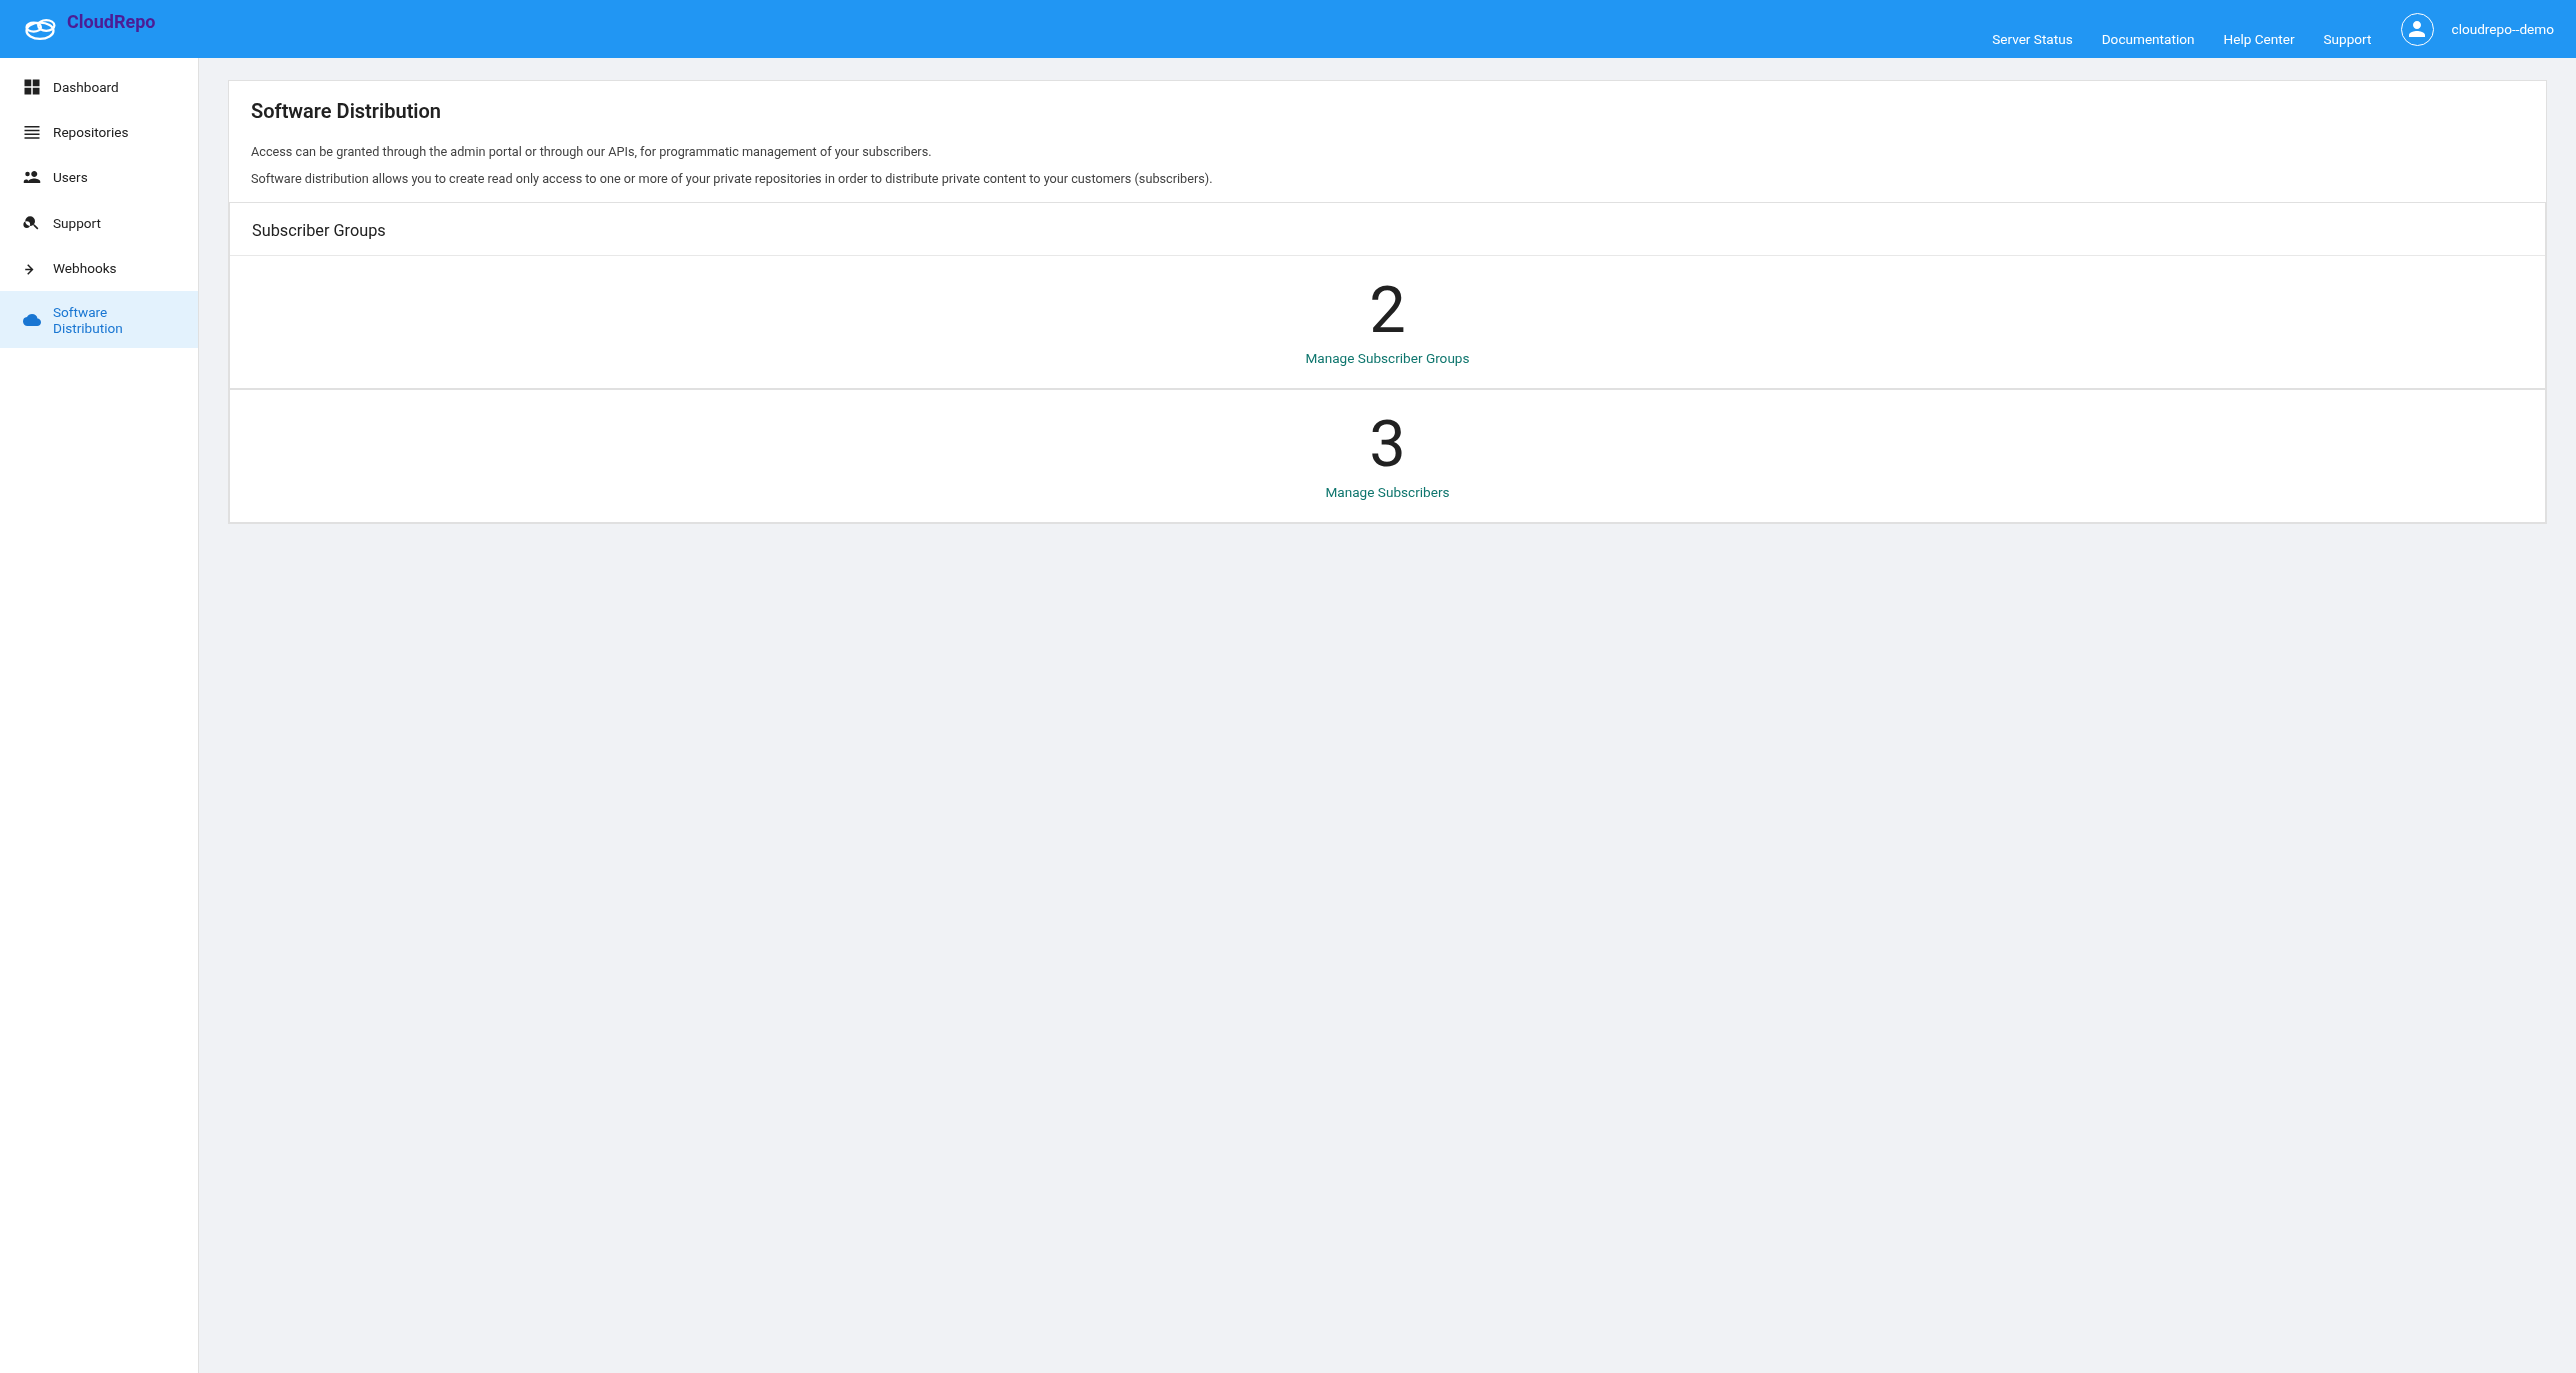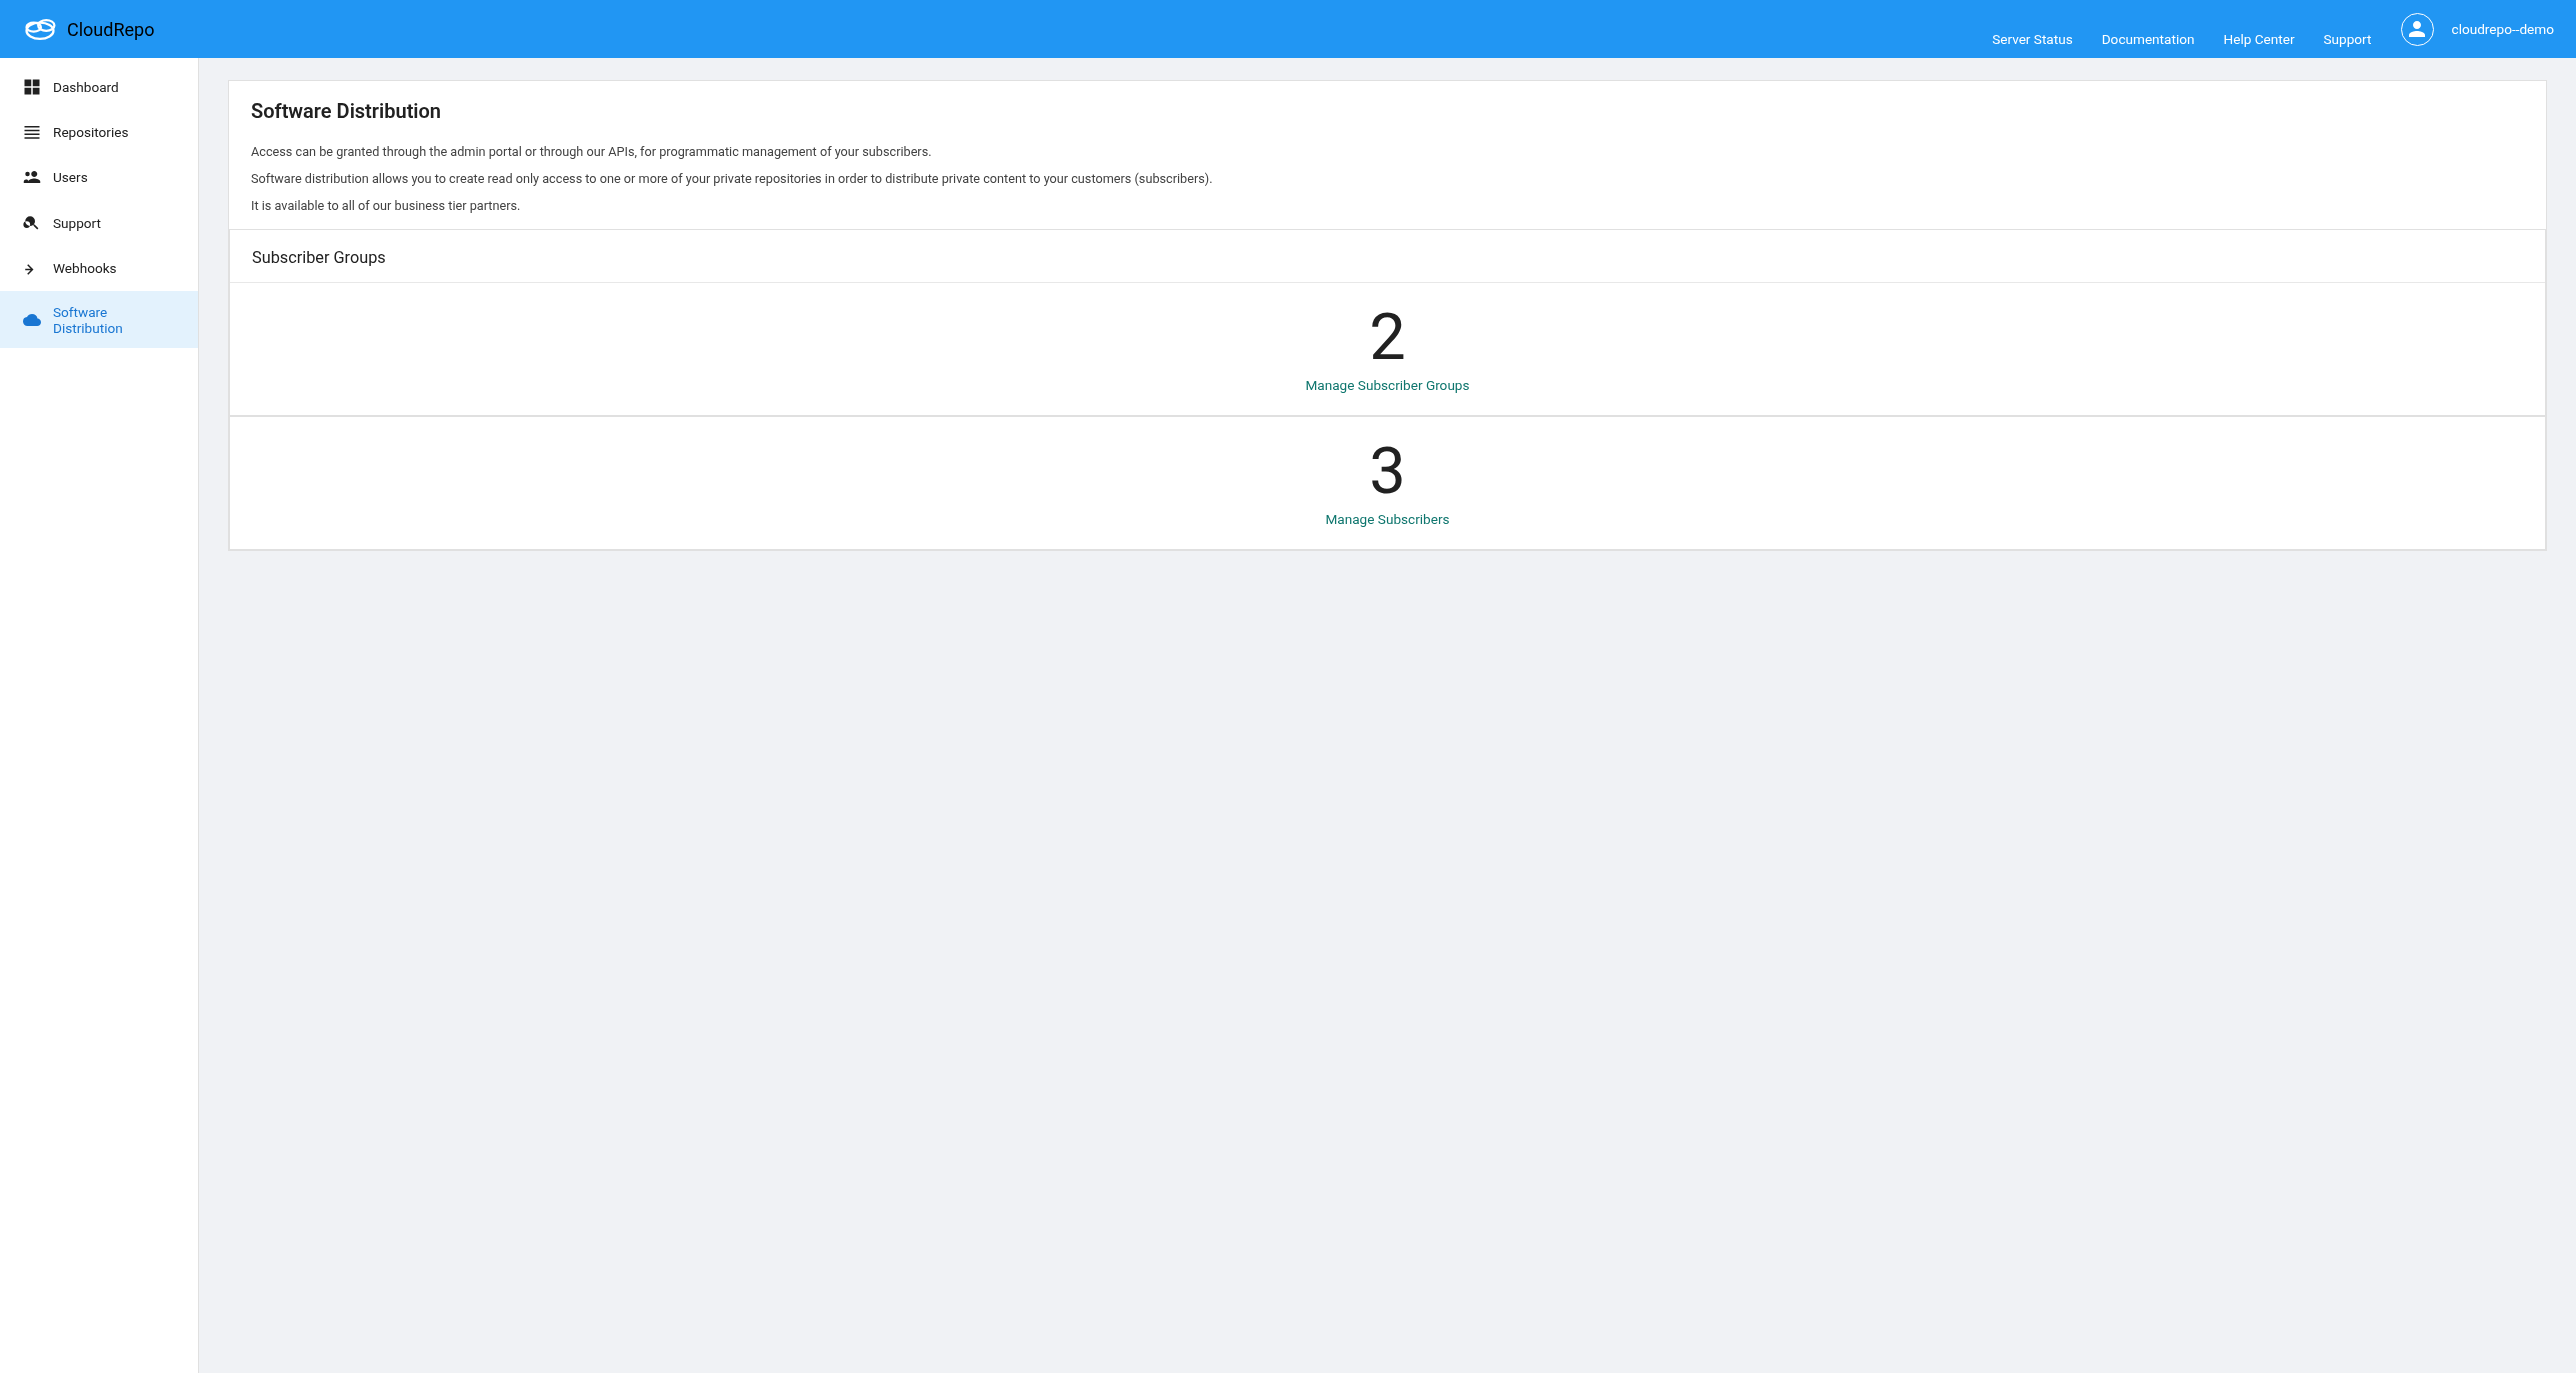--- a/index.html
+++ b/index.html
@@ -11,25 +11,25 @@
       height: 58px;
       display: flex;
       align-items: center;
       padding: 0 22px;
       position: fixed;
       top: 0; left: 0; right: 0;
       z-index: 100;
     }
     .header-logo {
       display: flex;
-      align-items: center;
+      align-items: flex-start;
       gap: 9px;
-      color: #000000;
+      color: #4c1d95;
       font-size: 18px;
-      font-weight: 400;
+      font-weight: 700;
       flex: 1;
     }
     .logo-icon {
       width: 36px;
       height: 36px;
     }
     .header-nav {
       display: flex;
       align-items: center;
       gap: 29px;
@@ -252,21 +252,20 @@
 
   </nav>
 
   <main class="main">
 
     <div class="content-wrapper">
       <div class="intro-section">
         <h1 class="page-title">Software Distribution</h1>
         <p class="description">Access can be granted through the admin portal or through our APIs, for programmatic management of your subscribers.</p>
         <p class="description">Software distribution allows you to create read only access to one or more of your private repositories in order to distribute private content to your customers (subscribers).</p>
-        <p class="description">It is available to all of our business tier partners.</p>
       </div>
 
       <div class="card">
         <div class="card-header">Subscriber Groups</div>
         <div class="card-body">
           <div class="card-number">2</div>
           <a class="card-link">Manage Subscriber Groups</a>
         </div>
       </div>
 

